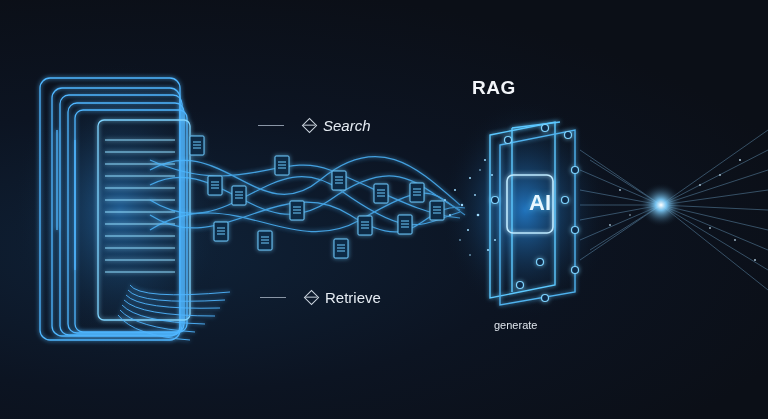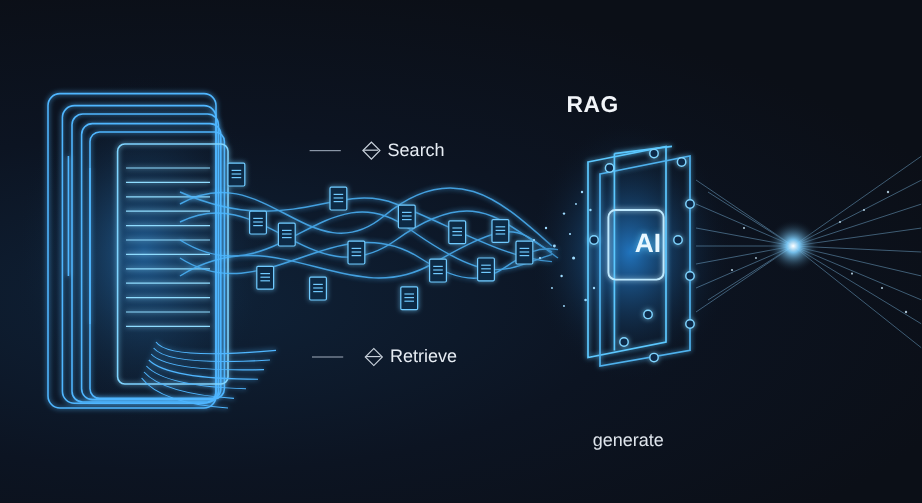--- a/index.html
+++ b/index.html
@@ -5,21 +5,21 @@
   html,body{margin:0;padding:0;background:#0c1119;}
   #stage{position:relative;width:768px;height:419px;overflow:hidden;
     background:radial-gradient(ellipse at 20% 60%, #0f2238 0%, #0c1422 40%, #0b0f17 75%);
     font-family:"Liberation Sans", sans-serif;padding-left:32px;}
   svg.art{position:absolute;left:0;top:0;}
   .label{position:absolute;color:#e6ecf3;font-size:15px;display:flex;align-items:center;gap:8px;}
   .dash{display:inline-block;width:26px;height:1px;background:#8a96a6;margin-right:12px;}
   .diamond{width:9px;height:9px;border:1.2px solid #c9d2dc;transform:rotate(45deg);position:relative;}
   .diamond::after{content:"";position:absolute;left:-2px;top:3.5px;width:12px;height:1px;background:#c9d2dc;transform:rotate(-45deg);}
   .title{position:absolute;color:#f2f5f9;font-size:19px;font-weight:bold;letter-spacing:0.5px;}
-  .gen{position:absolute;color:#dfe5ec;font-size:15px;margin-top:40px;}
+  .gen{position:absolute;color:#dfe5ec;font-size:11px;}
 </style>
 </head>
 <body>
 
 <div id="stage">
   <svg class="art" width="768" height="419" viewBox="0 0 768 419">
     <defs>
       <filter id="glow" x="-50%" y="-50%" width="200%" height="200%">
         <feGaussianBlur stdDeviation="2.2" result="b"></feGaussianBlur>
         <feMerge>
@@ -249,21 +249,21 @@
       <circle cx="620" cy="190" r="0.9"></circle>
         <circle cx="610" cy="225" r="0.9"></circle>
         <circle cx="630" cy="215" r="0.8"></circle>
     </g>
 
     <circle cx="661" cy="205" r="22" fill="url(#core)"></circle>
   </svg>
 
   <div class="title" style="left:472px;top:77px;">RAG</div>
 
-  <div class="label" style="left:258px;top:117px;">
+  <div class="label" style="left:258px;top:117px;font-style:italic;">
     <span class="dash"></span>
     <span class="diamond"></span>
     <span>Search</span>
   </div>
 
   <div class="label" style="left:260px;top:289px;align-items:center;">
     <span class="dash"></span>
     <span class="diamond"></span>
     <span>Retrieve</span>
   </div>

